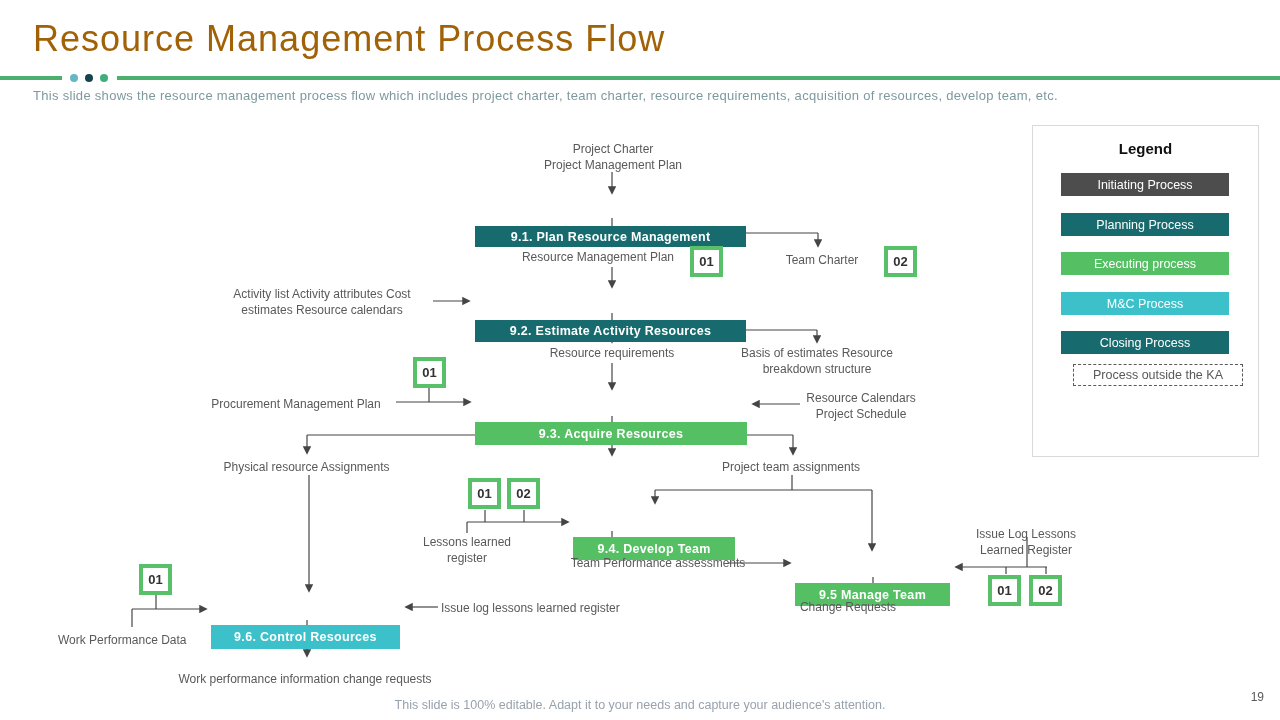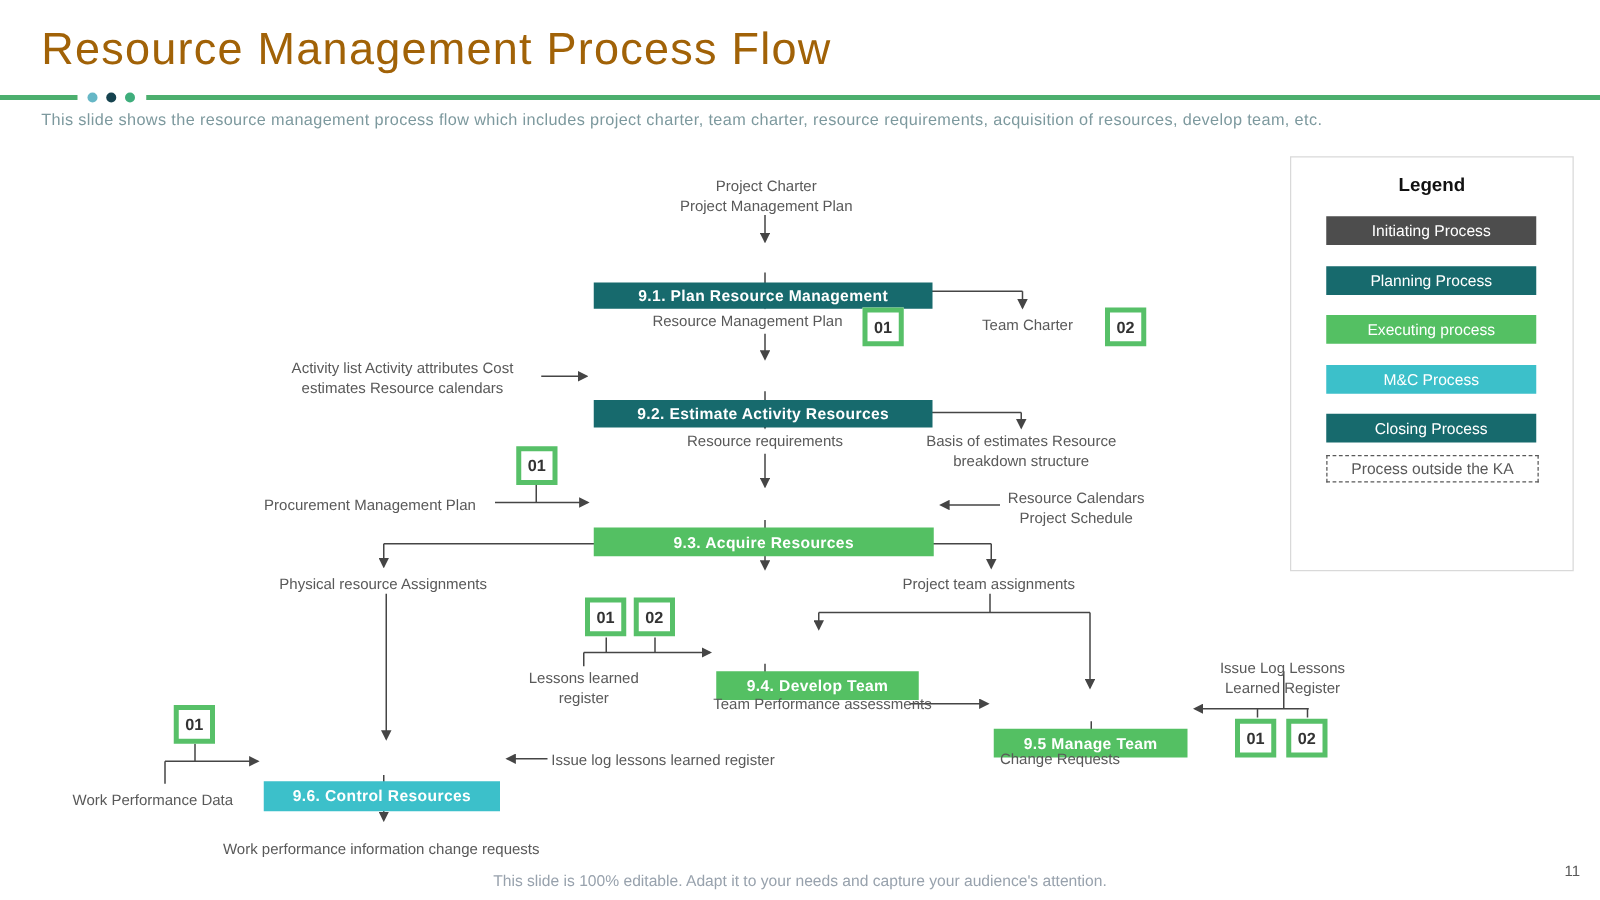--- a/index.html
+++ b/index.html
@@ -54,21 +54,21 @@
     position:absolute; left:28px; width:168px; height:23px;
     display:flex; align-items:center; justify-content:center;
     color:#ffffff; font-size:12.5px;
   }
   .lg-initiating { top:47px;  background:#4d4d4d; }
   .lg-planning   { top:87px;  background:#176a6d; }
   .lg-executing  { top:126px; background:#54c063; }
   .lg-mc         { top:166px; background:#3cc0ca; }
   .lg-closing    { top:205px; background:#176a6d; }
   .lg-dashed     { top:238px; height:20px; background:#ffffff;
-                   border:1px dashed #595959; color:#595959; }
+                   border:1px dashed #595959; color:#595959;margin-left:12px; }
   
   .footer-note {
     position:absolute; left:0; right:0; top:698px; margin:0; text-align:center;
     font-size:12.5px; color:#98a2ad;
   }
   .page-number {
     position:absolute; right:16px; top:690px; font-size:12px; color:#595959;
   }
 </style>
 </head>
@@ -178,15 +178,15 @@
     <h2 class="legend-title">Legend</h2>
     <div class="lg-item lg-initiating">Initiating Process</div>
     <div class="lg-item lg-planning">Planning Process</div>
     <div class="lg-item lg-executing">Executing process</div>
     <div class="lg-item lg-closing">Closing Process</div>
     <div class="lg-item lg-mc">M&amp;C Process</div>
     <div class="lg-item lg-dashed">Process outside the KA</div>
   </aside>
 
   <p class="footer-note">This slide is 100% editable. Adapt it to your needs and capture your audience's attention.</p>
-  <span class="page-number">11</span>
+  <span class="page-number">19</span>
 
 </div>
 
 </body></html>

